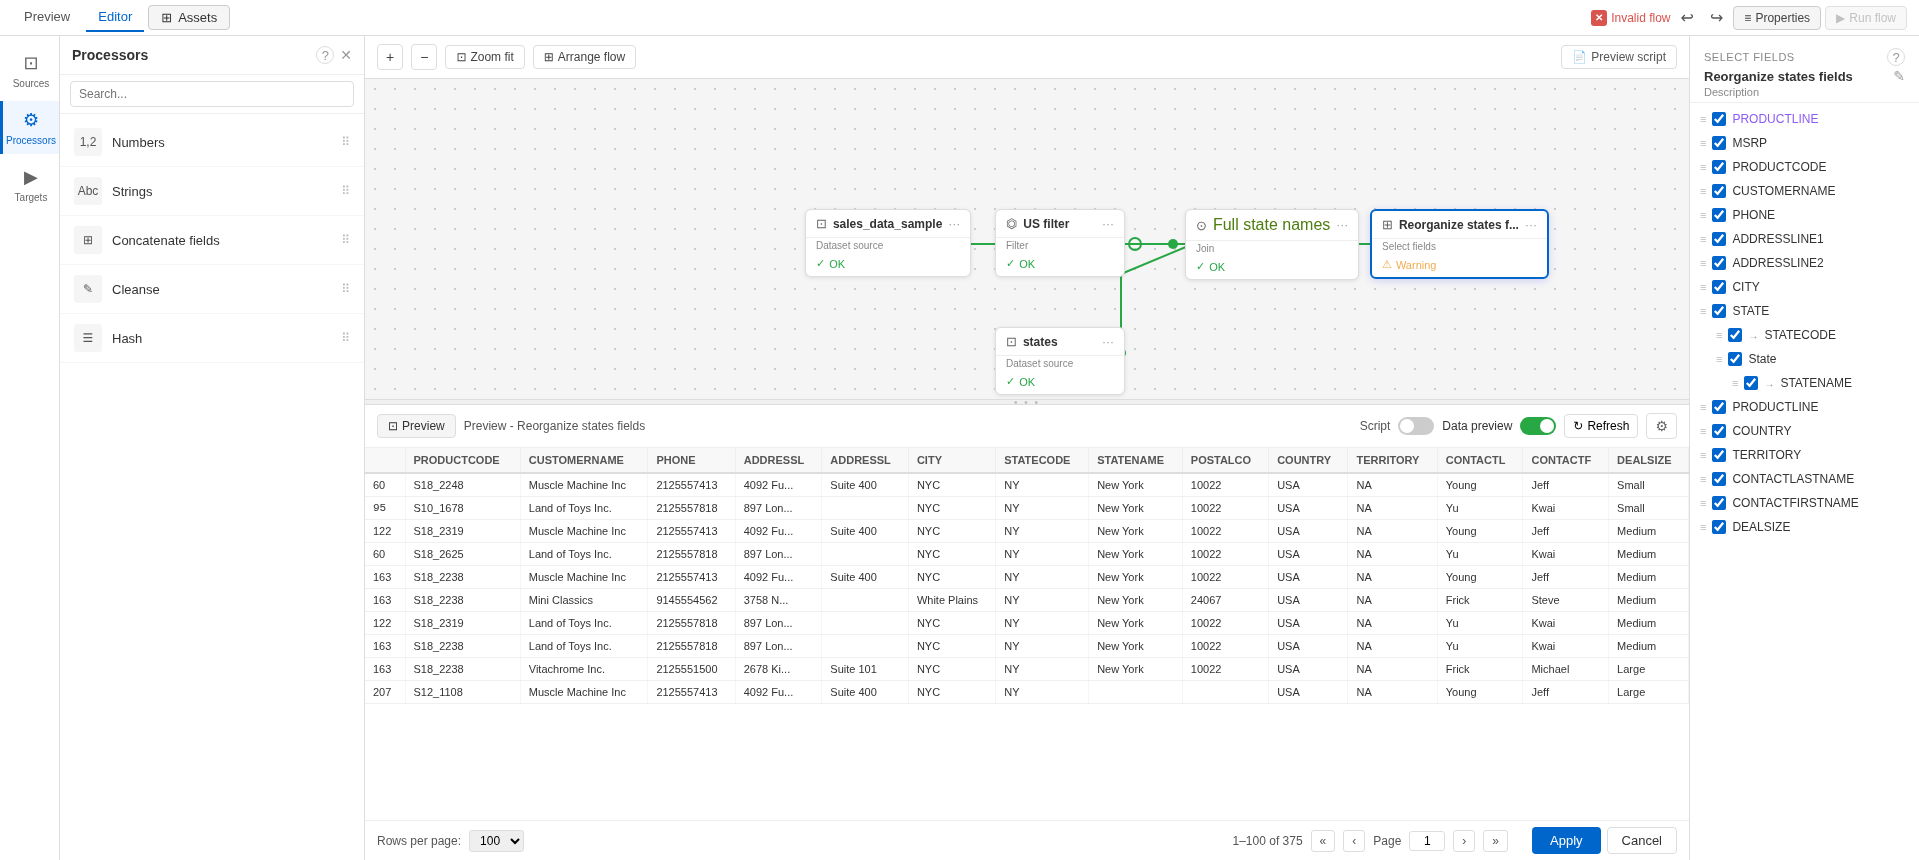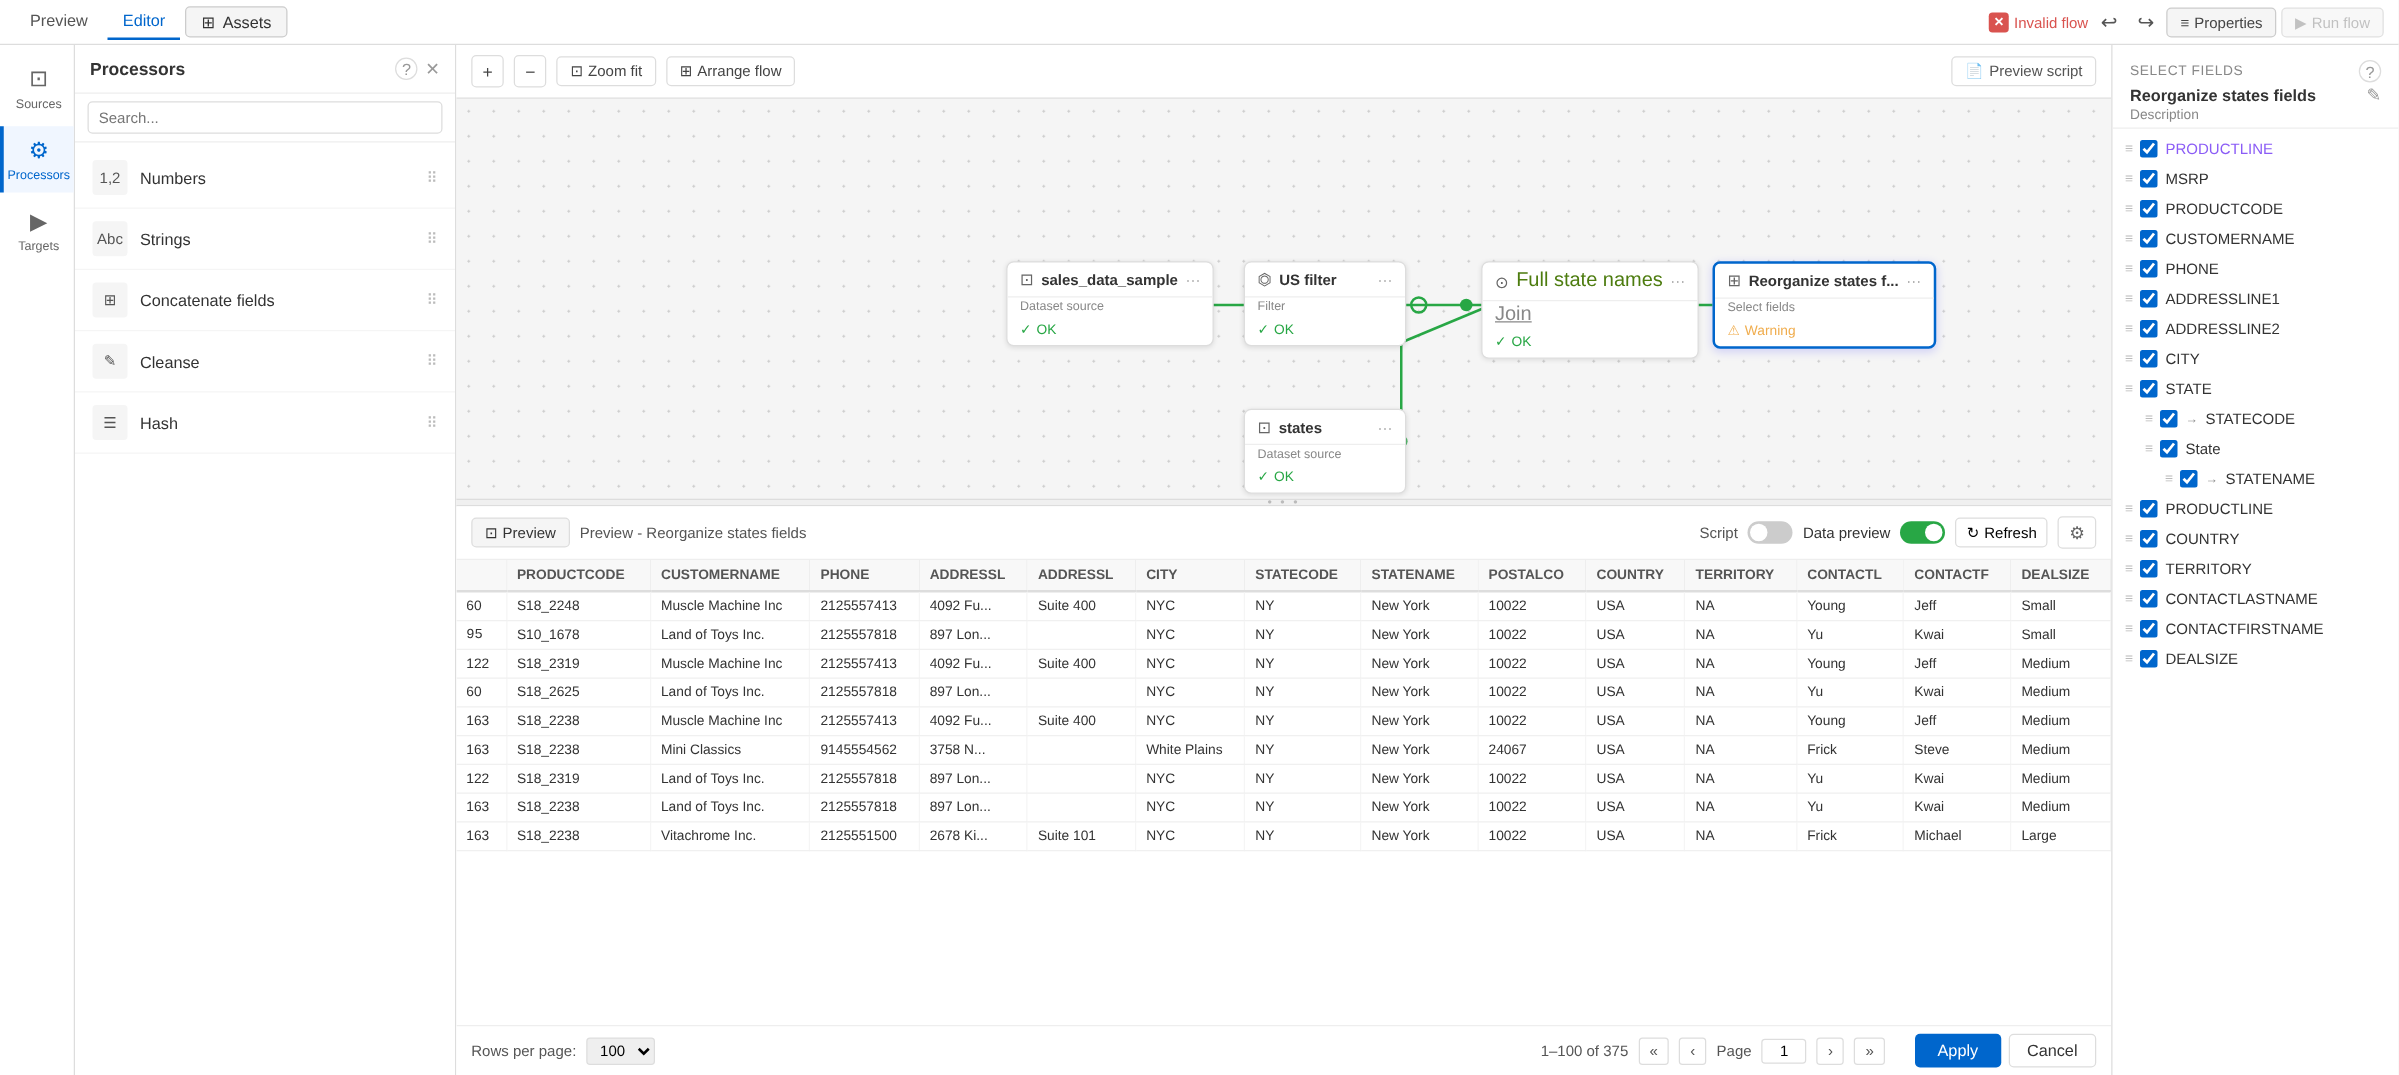--- a/index.html
+++ b/index.html
@@ -154,21 +154,21 @@
           <span>OK</span>
         </div>
       </div>
 
       <div style="position:absolute;left:820px;top:130px;background:#fff;border:1px solid #ddd;border-radius:6px;min-width:140px;box-shadow:0 1px 4px rgba(0,0,0,0.1);">
         <div style="display:flex;align-items:center;padding:6px 10px;border-bottom:1px solid #eee;gap:6px;">
           <span style="font-size:13px;color:#666;">⊙</span>
           <span style="font-size:16px;font-weight:400;color:#4d7c0f;flex:1;">Full state names</span>
           <span style="color:#999;cursor:pointer;font-size:12px;">···</span>
         </div>
-        <div style="font-size:16px;color:#888;padding:2px 10px 2px;text-decoration:underline;">Join</div>
+        <div style="font-size:10px;color:#888;padding:2px 10px 2px;">Join</div>
         <div style="display:flex;align-items:center;gap:4px;padding:4px 10px 6px;font-size:11px;color:#28a745;">
           <span>✓</span>
           <span>OK</span>
         </div>
       </div>
 
       <div style="position:absolute;left:1005px;top:130px;background:#fff;border:2px solid #0066cc;border-radius:6px;min-width:150px;box-shadow:0 2px 8px rgba(0,0,255,0.15);">
         <div style="display:flex;align-items:center;padding:6px 10px;border-bottom:1px solid #eee;gap:6px;">
           <span style="font-size:13px;color:#666;">⊞</span>
           <span style="font-size:12px;font-weight:600;color:#333;flex:1;">Reorganize states f...</span>
@@ -393,20 +393,37 @@
                 <td style="border-bottom: 1px solid rgb(240, 240, 240); border-right: 1px solid rgb(245, 245, 245); padding: 5px 8px; white-space: nowrap; color: rgb(51, 51, 51);">NYC</td>
                 <td style="border-bottom: 1px solid rgb(240, 240, 240); border-right: 1px solid rgb(245, 245, 245); padding: 5px 8px; white-space: nowrap; color: rgb(51, 51, 51);">NY</td>
                 <td style="border-bottom: 1px solid rgb(240, 240, 240); border-right: 1px solid rgb(245, 245, 245); padding: 5px 8px; white-space: nowrap; color: rgb(51, 51, 51);">New York</td>
                 <td style="border-bottom: 1px solid rgb(240, 240, 240); border-right: 1px solid rgb(245, 245, 245); padding: 5px 8px; white-space: nowrap; color: rgb(51, 51, 51);">10022</td>
                 <td style="border-bottom: 1px solid rgb(240, 240, 240); border-right: 1px solid rgb(245, 245, 245); padding: 5px 8px; white-space: nowrap; color: rgb(51, 51, 51);">USA</td>
                 <td style="border-bottom: 1px solid rgb(240, 240, 240); border-right: 1px solid rgb(245, 245, 245); padding: 5px 8px; white-space: nowrap; color: rgb(51, 51, 51);">NA</td>
                 <td style="border-bottom: 1px solid rgb(240, 240, 240); border-right: 1px solid rgb(245, 245, 245); padding: 5px 8px; white-space: nowrap; color: rgb(51, 51, 51);">Frick</td>
                 <td style="border-bottom: 1px solid rgb(240, 240, 240); border-right: 1px solid rgb(245, 245, 245); padding: 5px 8px; white-space: nowrap; color: rgb(51, 51, 51);">Michael</td>
                 <td style="border-bottom: 1px solid rgb(240, 240, 240); border-right: 1px solid rgb(245, 245, 245); padding: 5px 8px; white-space: nowrap; color: rgb(51, 51, 51);">Large</td>
               </tr>
+              <tr>
+                <td style="border-bottom: 1px solid rgb(240, 240, 240); border-right: 1px solid rgb(245, 245, 245); padding: 5px 8px; white-space: nowrap; color: rgb(51, 51, 51);">207</td>
+                <td style="border-bottom: 1px solid rgb(240, 240, 240); border-right: 1px solid rgb(245, 245, 245); padding: 5px 8px; white-space: nowrap; color: rgb(51, 51, 51);">S12_1108</td>
+                <td style="border-bottom: 1px solid rgb(240, 240, 240); border-right: 1px solid rgb(245, 245, 245); padding: 5px 8px; white-space: nowrap; color: rgb(51, 51, 51);">Muscle Machine Inc</td>
+                <td style="border-bottom: 1px solid rgb(240, 240, 240); border-right: 1px solid rgb(245, 245, 245); padding: 5px 8px; white-space: nowrap; color: rgb(51, 51, 51);">2125557413</td>
+                <td style="border-bottom: 1px solid rgb(240, 240, 240); border-right: 1px solid rgb(245, 245, 245); padding: 5px 8px; white-space: nowrap; color: rgb(51, 51, 51);">4092 Fu...</td>
+                <td style="border-bottom: 1px solid rgb(240, 240, 240); border-right: 1px solid rgb(245, 245, 245); padding: 5px 8px; white-space: nowrap; color: rgb(51, 51, 51);">Suite 400</td>
+                <td style="border-bottom: 1px solid rgb(240, 240, 240); border-right: 1px solid rgb(245, 245, 245); padding: 5px 8px; white-space: nowrap; color: rgb(51, 51, 51);">NYC</td>
+                <td style="border-bottom: 1px solid rgb(240, 240, 240); border-right: 1px solid rgb(245, 245, 245); padding: 5px 8px; white-space: nowrap; color: rgb(51, 51, 51);">NY</td>
+                <td style="border-bottom: 1px solid rgb(240, 240, 240); border-right: 1px solid rgb(245, 245, 245); padding: 5px 8px; white-space: nowrap; color: rgb(51, 51, 51);"></td>
+                <td style="border-bottom: 1px solid rgb(240, 240, 240); border-right: 1px solid rgb(245, 245, 245); padding: 5px 8px; white-space: nowrap; color: rgb(51, 51, 51);"></td>
+                <td style="border-bottom: 1px solid rgb(240, 240, 240); border-right: 1px solid rgb(245, 245, 245); padding: 5px 8px; white-space: nowrap; color: rgb(51, 51, 51);">USA</td>
+                <td style="border-bottom: 1px solid rgb(240, 240, 240); border-right: 1px solid rgb(245, 245, 245); padding: 5px 8px; white-space: nowrap; color: rgb(51, 51, 51);">NA</td>
+                <td style="border-bottom: 1px solid rgb(240, 240, 240); border-right: 1px solid rgb(245, 245, 245); padding: 5px 8px; white-space: nowrap; color: rgb(51, 51, 51);">Young</td>
+                <td style="border-bottom: 1px solid rgb(240, 240, 240); border-right: 1px solid rgb(245, 245, 245); padding: 5px 8px; white-space: nowrap; color: rgb(51, 51, 51);">Jeff</td>
+                <td style="border-bottom: 1px solid rgb(240, 240, 240); border-right: 1px solid rgb(245, 245, 245); padding: 5px 8px; white-space: nowrap; color: rgb(51, 51, 51);">Large</td>
+              </tr>
             </tbody>
         </table>
       </div>
 
       <div style="display:flex;align-items:center;padding:6px 12px;border-top:1px solid #eee;background:#fff;gap:8px;font-size:12px;color:#555;">
         <span>Rows per page:</span>
         <select style="padding:2px 6px;border:1px solid #ddd;border-radius:3px;font-size:12px;">
           <option>100</option>
           <option>50</option>
           <option>25</option>

